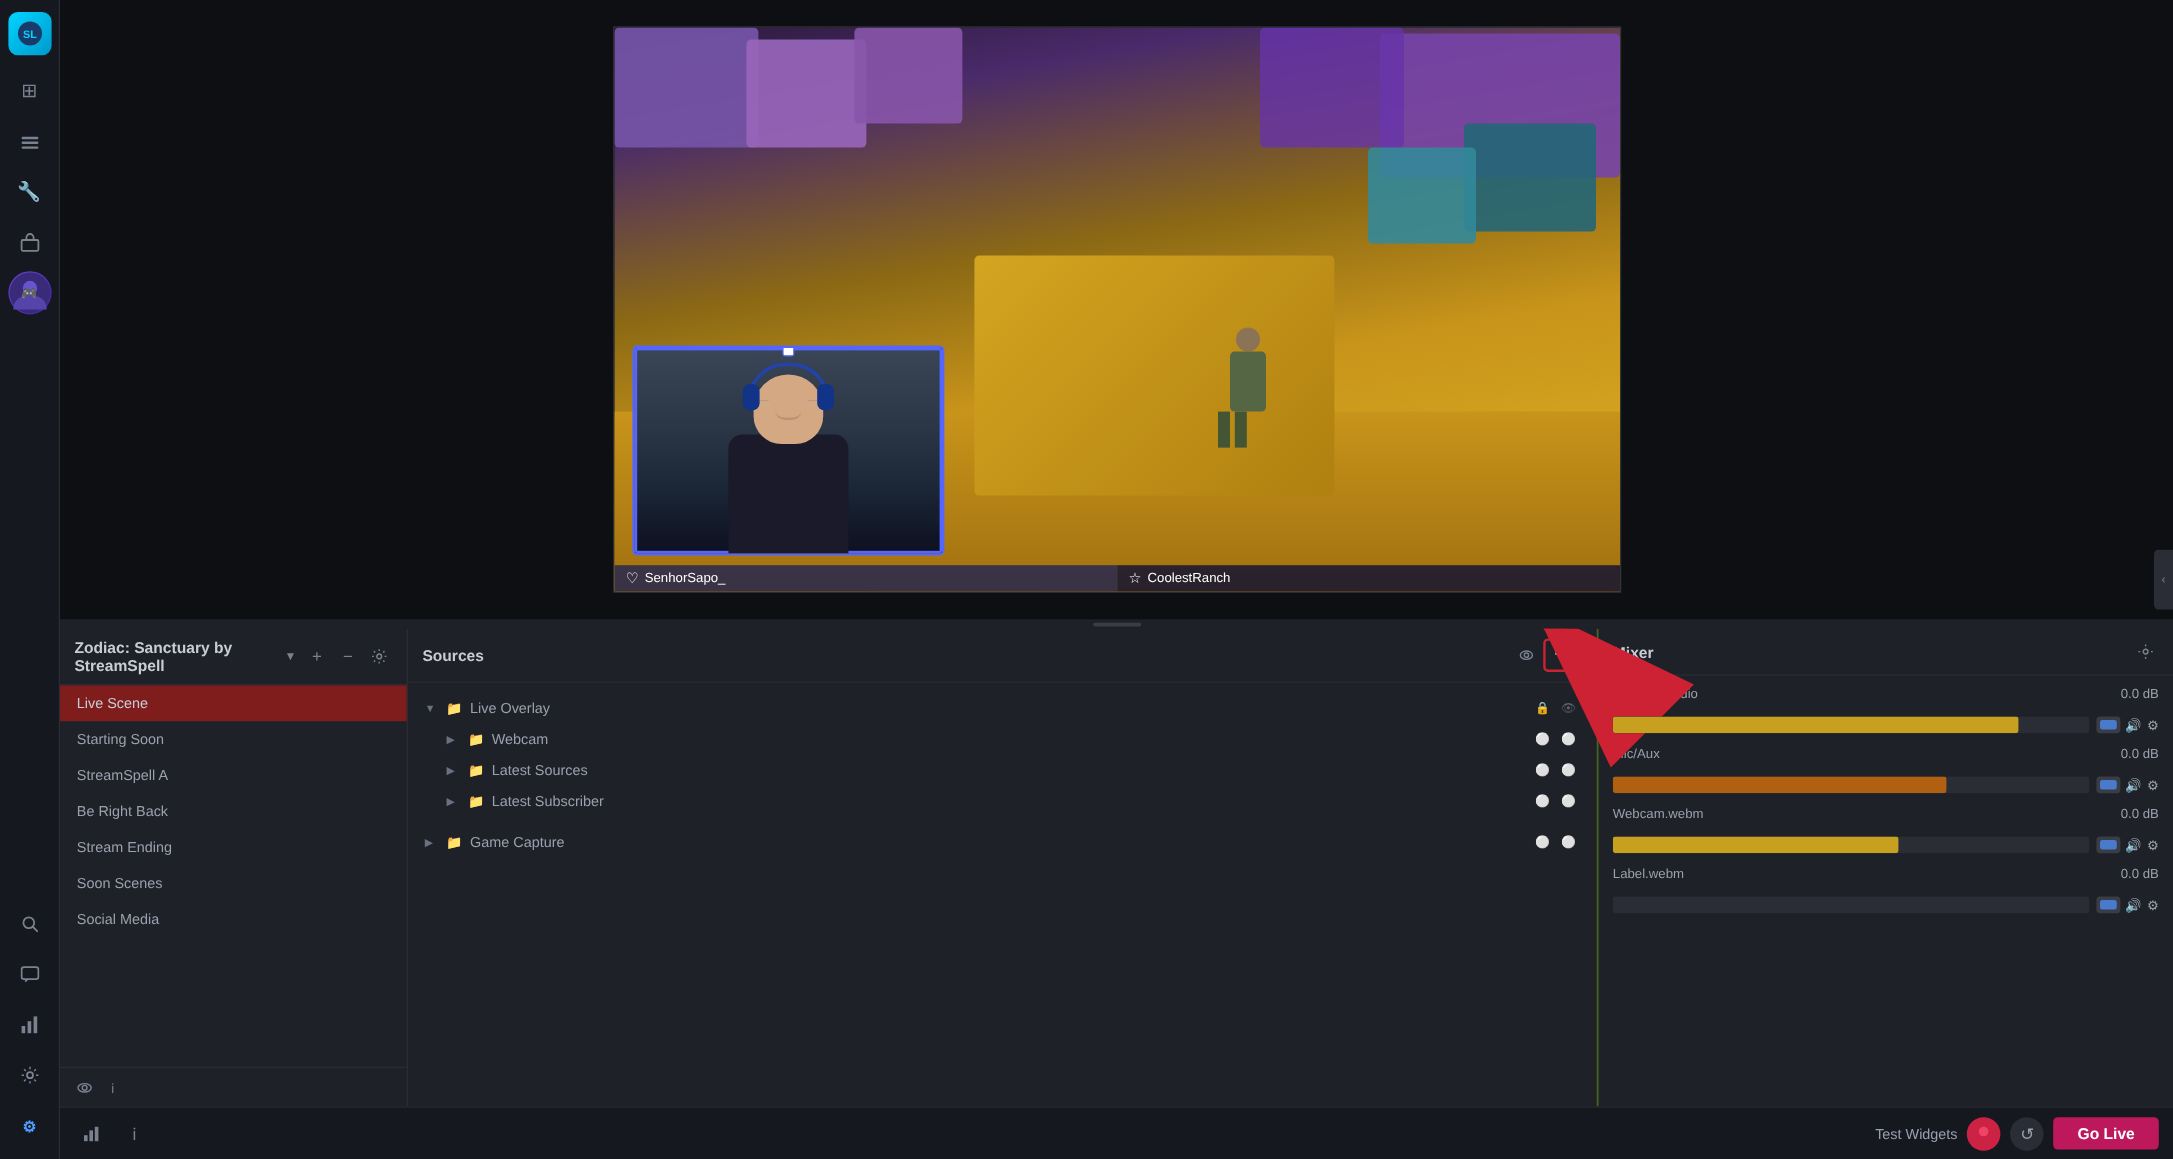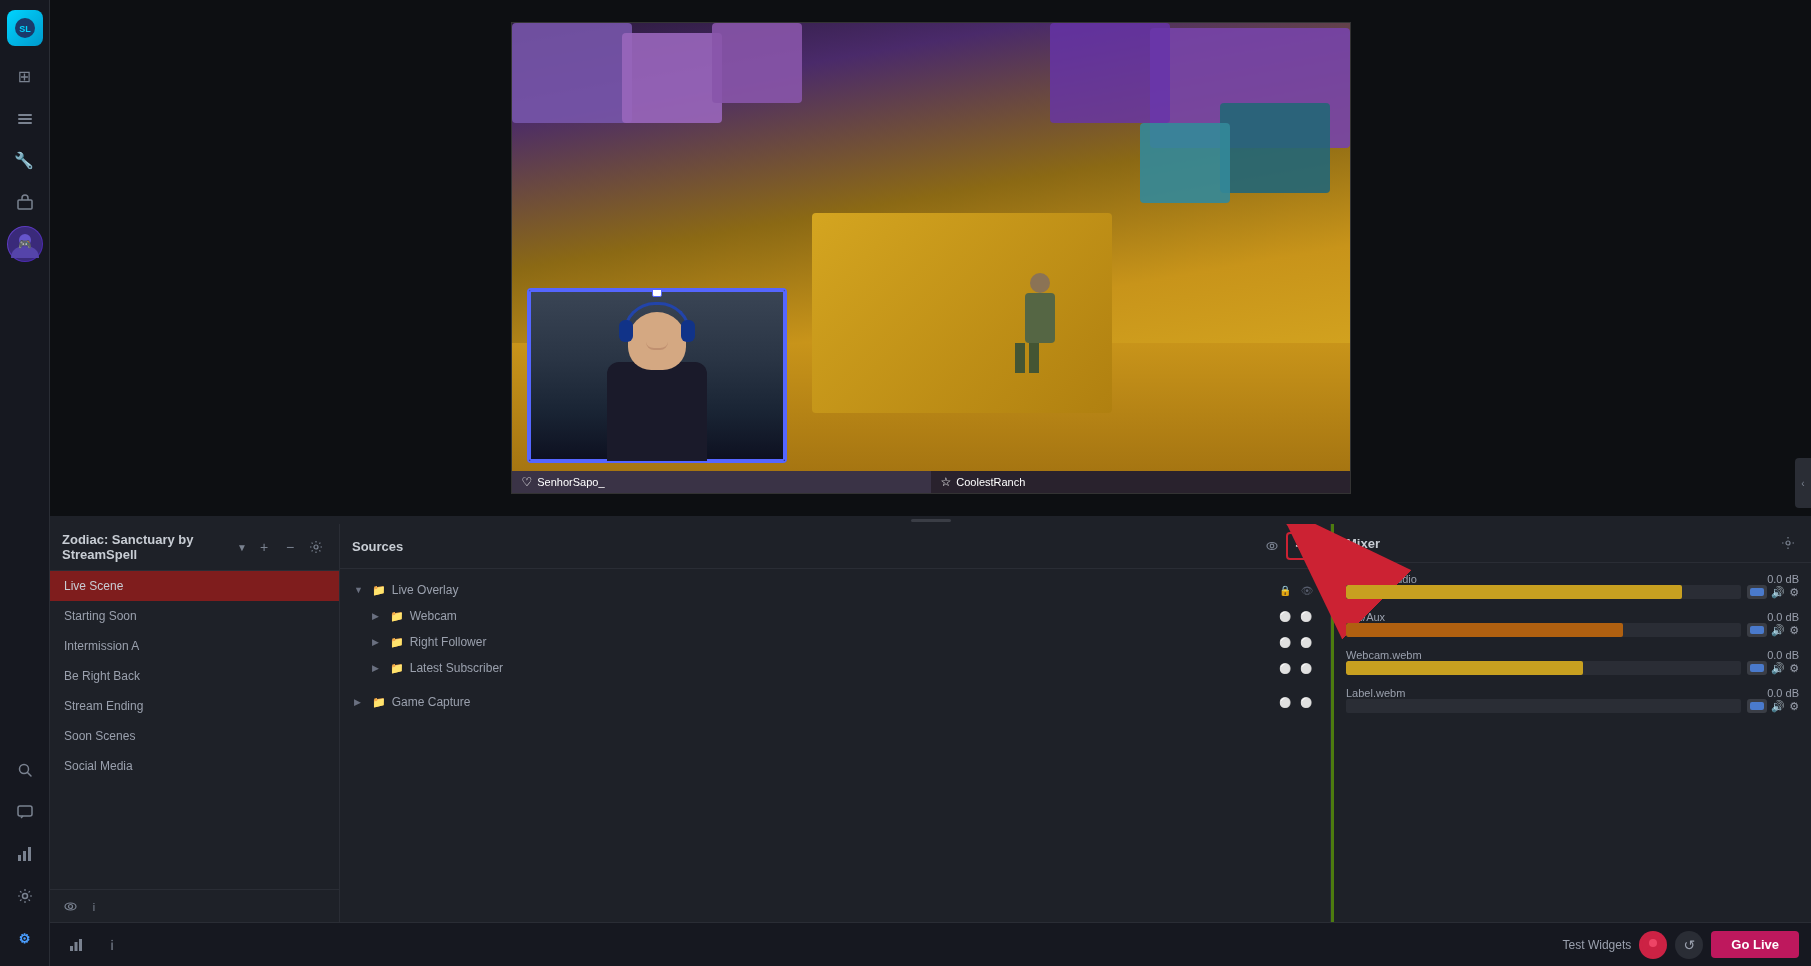--- a/index.html
+++ b/index.html
@@ -333,21 +333,21 @@
       background: transparent;
       color: #7a8290;
       cursor: pointer;
       border-radius: 3px;
       font-size: 11px;
     }
 
     
     .mixer-panel {
       width: 480px;
-      border-left: 3px solid #4d7c0f;
+      border-left: 1px solid #4d7c0f;
       display: flex;
       flex-direction: column;
       flex-shrink: 0;
     }
 
     .mixer-header {
       padding: 8px 12px;
       display: flex;
       align-items: center;
       border-bottom: 1px solid #2a2d35;
@@ -360,21 +360,21 @@
       color: #c8cdd4;
       flex: 1;
     }
 
     .mixer-list { flex: 1; overflow-y: auto; padding: 4px 0; }
 
     .mixer-item {
       padding: 6px 12px;
       display: flex;
       flex-direction: column;
-      gap: 0;
+      gap: 12px;
     }
 
     .mixer-item-header {
       display: flex;
       align-items: center;
       justify-content: space-between;
     }
 
     .mixer-name {
       font-size: 11px;
@@ -707,21 +707,21 @@
               <svg width="14" height="14" viewBox="0 0 14 14" fill="none">
                 <circle cx="7" cy="7" r="2" stroke="#7a8290" stroke-width="1.2" fill="none"></circle>
                 <path d="M7 1v1.5M7 11.5V13M1 7h1.5M11.5 7H13M2.6 2.6l1.06 1.06M10.34 10.34l1.06 1.06M2.6 11.4l1.06-1.06M10.34 3.66l1.06-1.06" stroke="#7a8290" stroke-width="1.2"></path>
               </svg>
             </button>
           </div>
         </div>
         <div class="scene-list">
           <div class="scene-item active">Live Scene</div>
           <div class="scene-item">Starting Soon</div>
-          <div class="scene-item">Intermission A</div>
+          <div class="scene-item">StreamSpell A</div>
           <div class="scene-item">Be Right Back</div>
           <div class="scene-item">Stream Ending</div>
           <div class="scene-item">Soon Scenes</div>
           <div class="scene-item">Social Media</div>
         </div>
         <div class="scene-bottom-bar">
           <button class="small-icon-btn">
             <svg width="13" height="13" viewBox="0 0 13 13" fill="none">
               <ellipse cx="6.5" cy="6.5" rx="5.5" ry="3.5" stroke="#7a8290" stroke-width="1.2" fill="none"></ellipse>
               <circle cx="6.5" cy="6.5" r="2" stroke="#7a8290" stroke-width="1.2" fill="none"></circle>
@@ -777,21 +777,21 @@
               <span class="source-folder-icon">📁</span>
               <span>Webcam</span>
               <div class="sources-row-icons">
                 <span class="source-vis-icon">⚪</span>
                 <span class="source-vis-icon">⚪</span>
               </div>
             </div>
             <div class="source-item source-child">
               <span class="source-chevron">▶</span>
               <span class="source-folder-icon">📁</span>
-              <span>Right Follower</span>
+              <span>Latest Sources</span>
               <div class="sources-row-icons">
                 <span class="source-vis-icon">⚪</span>
                 <span class="source-vis-icon">⚪</span>
               </div>
             </div>
             <div class="source-item source-child">
               <span class="source-chevron">▶</span>
               <span class="source-folder-icon">📁</span>
               <span>Latest Subscriber</span>
               <div class="sources-row-icons">

